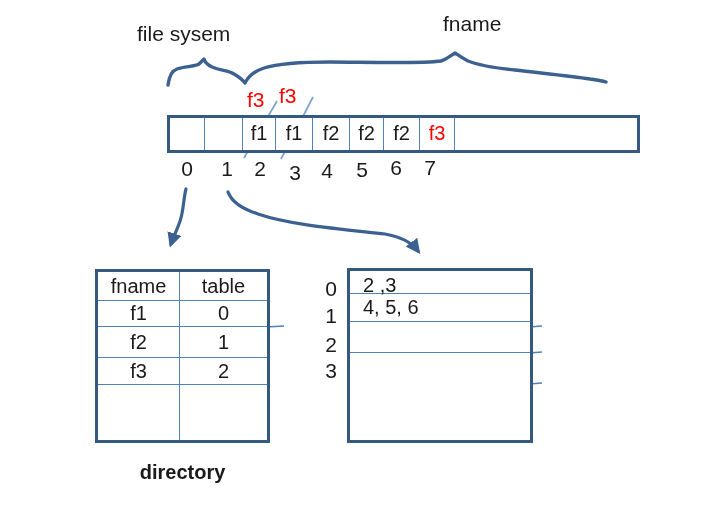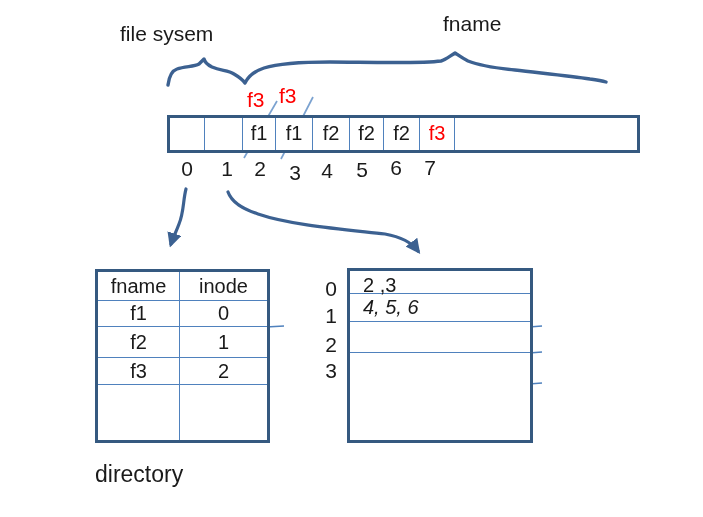--- a/index.html
+++ b/index.html
@@ -44,25 +44,25 @@
   
   .inode-table{
     left:347px;top:268px;width:186px;height:175px;
     border:3px solid #355980;box-sizing:border-box;background:#fff;
     display:flex;flex-direction:column;
   }
   .in-row{box-sizing:border-box;border-bottom:1.5px solid #4f81bd;
     font-size:20px;padding-left:13px;white-space:nowrap;}
   .in-row:last-child{border-bottom:none;flex:1;}
   .ir-0{height:23px;line-height:28px;}
-  .ir-1{height:28px;line-height:27px;font-style:italic;}
+  .ir-1{height:28px;line-height:27px;}
   .ir-2{height:26px;line-height:25px;}
   .ir-3{height:31px;line-height:30px;}
 
-  .caption{font-size:23px;text-align:left;}
+  .caption{font-size:20px;text-align:center;font-weight:bold;}
 </style>
 </head>
 <body>
 
 <div class="stage">
 
   <svg class="strokes" width="703" height="517" viewBox="0 0 703 517">
     <defs>
       <marker id="ah" viewBox="0 0 10 10" refX="7.5" refY="5" markerWidth="4.6" markerHeight="4.6" orient="auto">
         <path d="M0,0 L10,5 L0,10 z" fill="#3c6191"></path>
@@ -85,21 +85,21 @@
 
     <line x1="114" y1="321" x2="168" y2="304" stroke="#7ba2d0" stroke-width="1.7"></line>
     <line x1="193" y1="322" x2="236" y2="302" stroke="#7ba2d0" stroke-width="1.7"></line>
 
     <line x1="266" y1="327" x2="284" y2="326" stroke="#4f81bd" stroke-width="1.4"></line>
     <line x1="529" y1="327" x2="542" y2="326" stroke="#4f81bd" stroke-width="1.4"></line>
     <line x1="529" y1="353" x2="542" y2="352" stroke="#4f81bd" stroke-width="1.4"></line>
     <line x1="529" y1="384" x2="542" y2="383" stroke="#4f81bd" stroke-width="1.4"></line>
   </svg>
 
-  <div class="abs lbl" style="left:120px;top:22px;">file sysem</div>
+  <div class="abs lbl" style="left:137px;top:22px;">file sysem</div>
   <div class="abs lbl" style="left:443px;top:12px;">fname</div>
 
   <div class="abs lbl red" style="left:247px;top:88px;">f3</div>
   <div class="abs lbl red" style="left:279px;top:84px;">f3</div>
 
   <div class="abs block-array">
     <div class="cell" style="width:35px;"></div>
     <div class="cell" style="width:38px;"></div>
     <div class="cell" style="width:33px;">f1</div>
     <div class="cell" style="width:37px;">f1</div>
@@ -115,21 +115,21 @@
   <div class="abs idx" style="left:249px;top:157px;">2</div>
   <div class="abs idx" style="left:284px;top:161px;">3</div>
   <div class="abs idx" style="left:316px;top:159px;">4</div>
   <div class="abs idx" style="left:351px;top:158px;">5</div>
   <div class="abs idx" style="left:385px;top:156px;">6</div>
   <div class="abs idx" style="left:419px;top:156px;">7</div>
 
   <div class="abs dir-table">
     <div class="dir-row r-h">
       <div class="dir-cell c1">fname</div>
-      <div class="dir-cell c2">inode</div>
+      <div class="dir-cell c2">table</div>
     </div>
     <div class="dir-row r-1">
       <div class="dir-cell c1">f1</div>
       <div class="dir-cell c2">0</div>
     </div>
     <div class="dir-row r-2">
       <div class="dir-cell c1">f2</div>
       <div class="dir-cell c2">1</div>
     </div>
     <div class="dir-row r-3">

